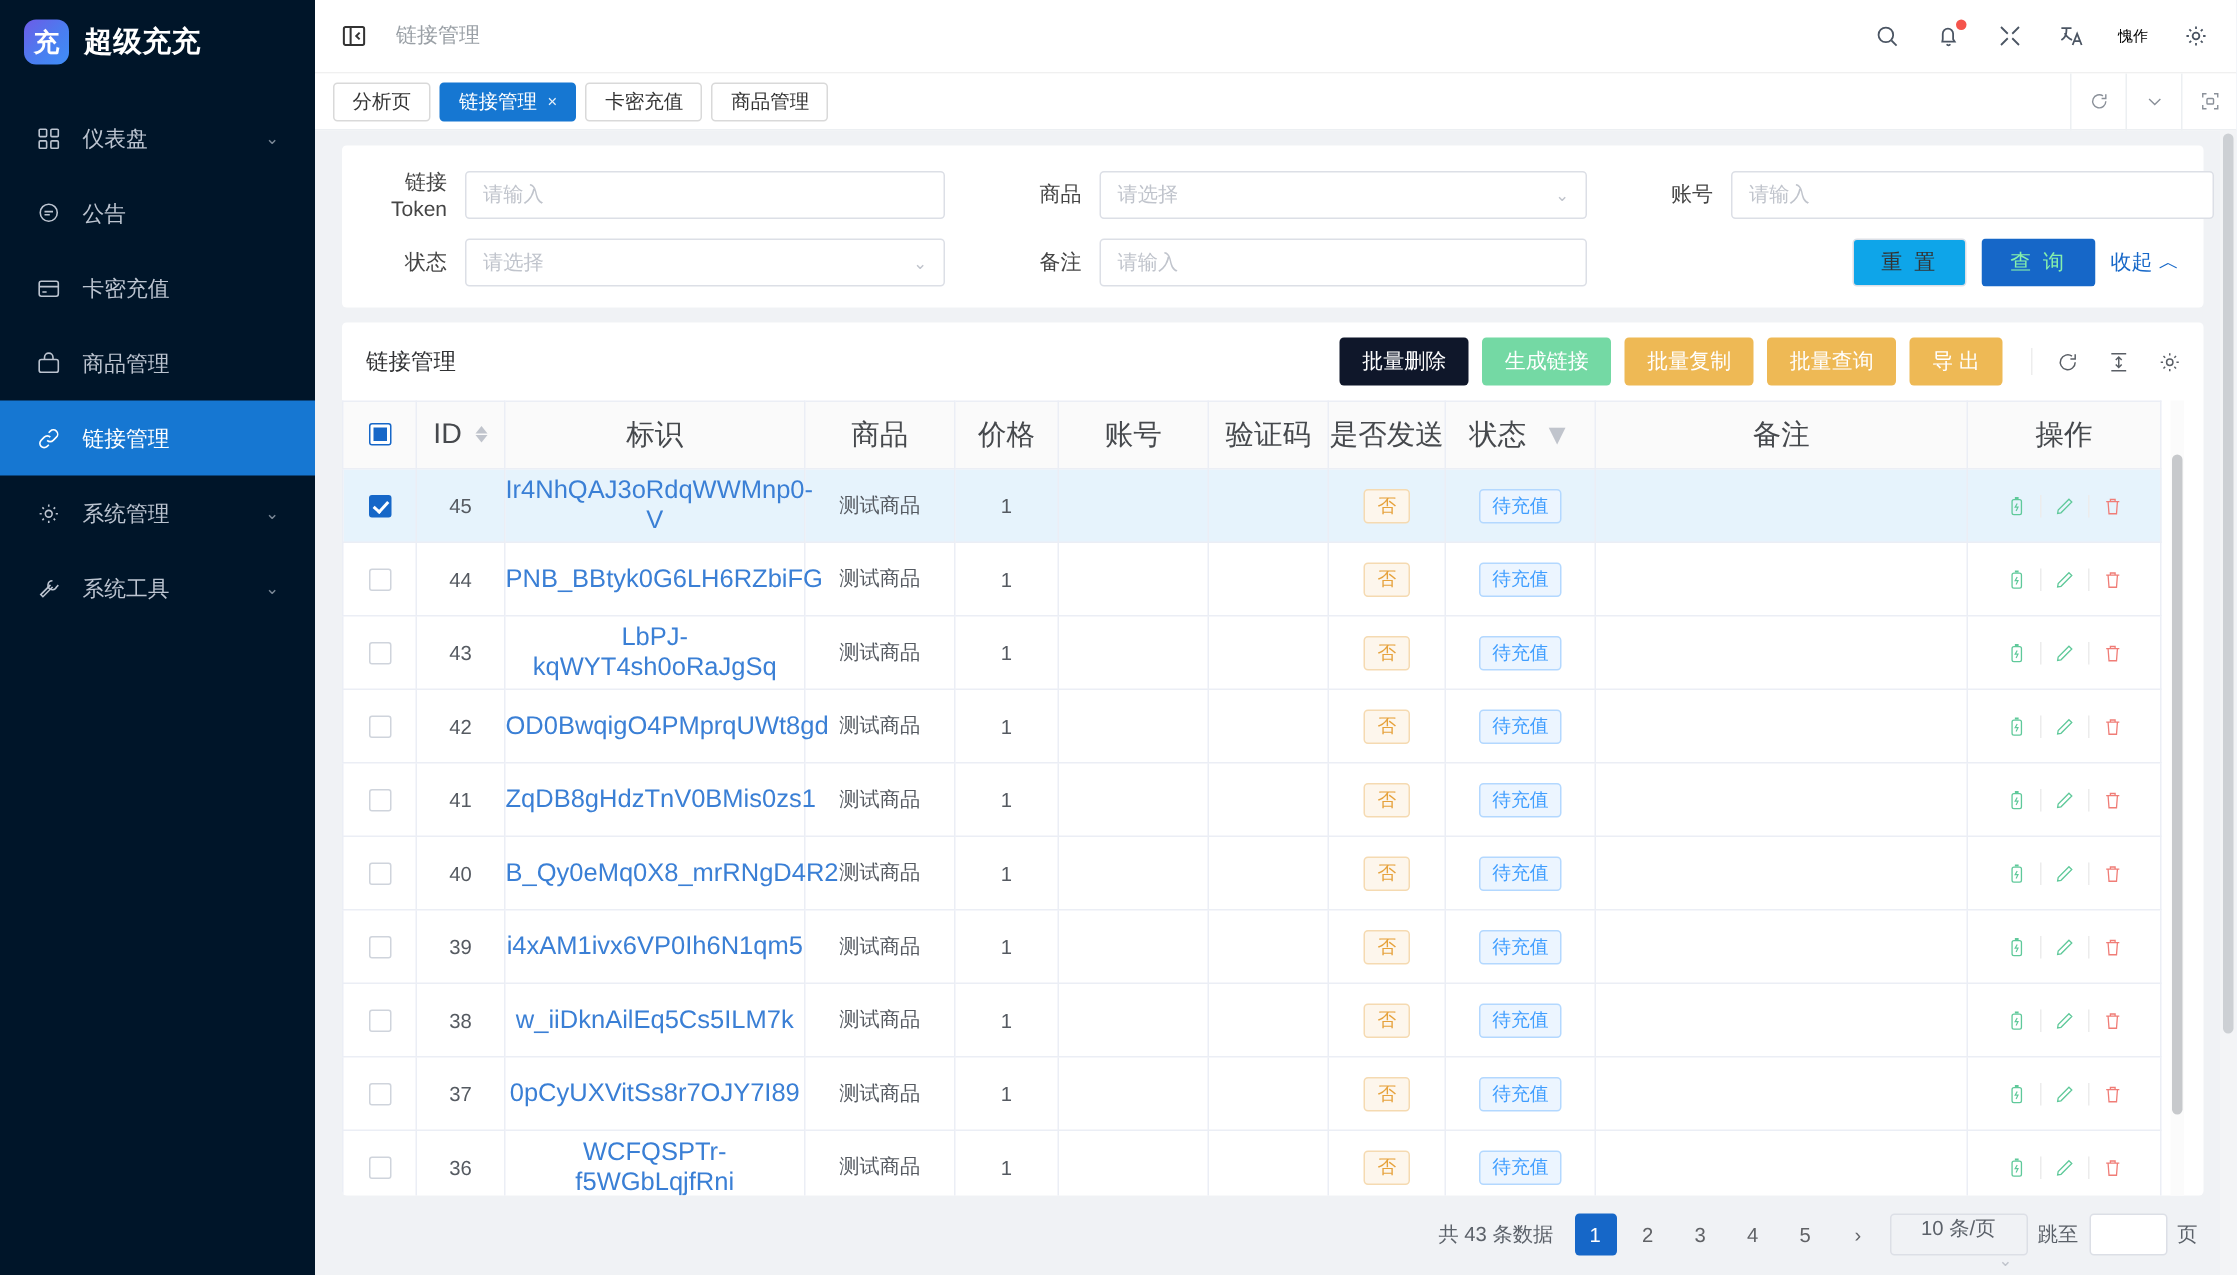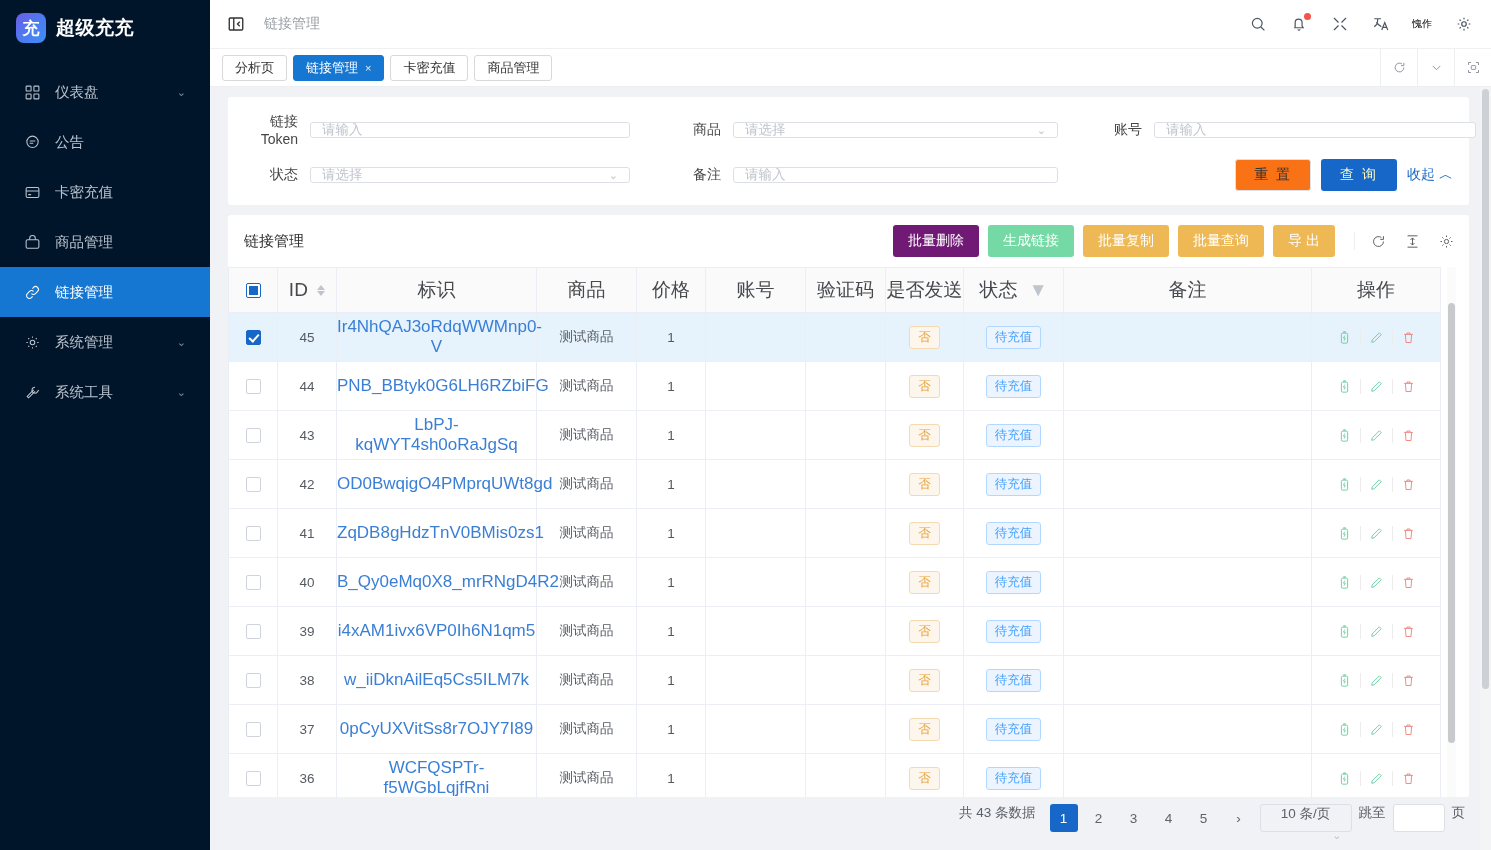--- a/index.html
+++ b/index.html
@@ -85,52 +85,52 @@
   
   .search-card {
     background: #fff; border-radius: 3px; padding: 16px 16px 14px 16px;
     width: 1241px;
   }
   .srow { display: flex; align-items: center; margin-bottom: 12px; }
   .srow:last-child { margin-bottom: 0; }
   .fgroup { display: flex; align-items: center; }
   .flabel { width: 66px; text-align: right; padding-right: 12px; font-size: 14px; color: #454545; }
   .finput {
-    height: 16px; border: 1px solid #dcdfe6; border-radius: 3px; background: #fff;
+    height: 32px; border: 1px solid #dcdfe6; border-radius: 3px; background: #fff;
     display: flex; align-items: center; padding: 0 11px; font-size: 13.5px; color: #c0c4cc;
   }
   .finput .caret { margin-left: auto; color: #c0c4cc; font-size: 11px; }
   .w-token { width: 320px; }
   .w-prod  { width: 325px; }
   .w-acct  { width: 322px; }
   .gap-a { margin-left: 37px; }
   .gap-b { margin-left: 30px; }
   .btnrow { margin-left: auto; display: flex; align-items: center; gap: 10px; }
   .btn {
     height: 32px; padding: 0 18px; border-radius: 3px; font-size: 14px;
     display: flex; align-items: center; justify-content: center; cursor: pointer;
     border: 1px solid transparent; letter-spacing: 2px;
   }
-  .btn-default { background: #f97316; border-color: #dcdfe6; color: #333; }
-  .btn-primary { background: #1667c8; color: #fef9c3; }
+  .btn-default { background: #0ea5e9; border-color: #dcdfe6; color: #333; }
+  .btn-primary { background: #1667c8; color: #86efac; }
   .collapse-link { color: #1667c8; font-size: 14px; cursor: pointer; display: flex; align-items: center; gap: 4px; }
 
   
   .table-card {
     background: #fff; border-radius: 3px; margin-top: 10px;
     width: 1241px; height: 582px; position: relative; overflow: hidden;
   }
   .tc-head { height: 52px; display: flex; align-items: center; padding: 0 14px 0 16px; }
   .tc-title { font-size: 15px; color: #303133; }
   .tc-tools { margin-left: auto; display: flex; align-items: center; gap: 9px; }
   .tbtn {
     height: 32px; padding: 0 15px; border-radius: 3px; color: #fff; font-size: 14px;
     display: flex; align-items: center; cursor: pointer;
   }
-  .tbtn.red    { background: #701a75; }
+  .tbtn.red    { background: #0f172a; }
   .tbtn.green  { background: #74d9a4; }
   .tbtn.orange { background: #eeb955; }
   .tc-icons { display: flex; align-items: center; gap: 16px; margin-left: 10px; padding-left: 14px; border-left: 1px solid #ededed; color: #5a5f66; }
   .tc-icons .ti { cursor: pointer; display: flex; align-items: center; justify-content: center; width: 18px; height: 18px; }
   .tc-icons svg { width: 17px; height: 17px; stroke: currentColor; fill: none; stroke-width: 1.4; }
 
   .tbl-wrap { position: relative; width: 1241px; }
   table.grid { border-collapse: collapse; width: 1212px; table-layout: fixed; }
   table.grid th, table.grid td {
     border-top: 1px solid #ebeef5; border-bottom: 1px solid #ebeef5;
@@ -172,21 +172,21 @@
   
   .tbl-scroll {
     position: absolute; right: 13px; top: 0; width: 9px; height: 100%;
     background: #fbfbfb;
   }
   .tbl-thumb { position: absolute; left: 1px; top: 36px; width: 7px; height: 440px; background: #c7c9cc; border-radius: 4px; }
 
   
   .pager {
     position: absolute; left: 18px; bottom: 8px; width: 1241px; height: 38px;
-    display: flex; align-items: flex-start; justify-content: flex-end; gap: 7px;
+    display: flex; align-items: center; justify-content: flex-end; gap: 7px;
     font-size: 13.5px; color: #5b6169; padding-right: 4px;
   }
   .pg-total { margin-right: 7px; }
   .pg {
     min-width: 28px; height: 28px; padding: 0 6px; border-radius: 3px; background: #f4f4f5;
     display: flex; align-items: center; justify-content: center; cursor: pointer; color: #606266;
   }
   .pg.active { background: #1667c8; color: #fff; }
   .pg.plain { background: transparent; }
   .pg-size {

